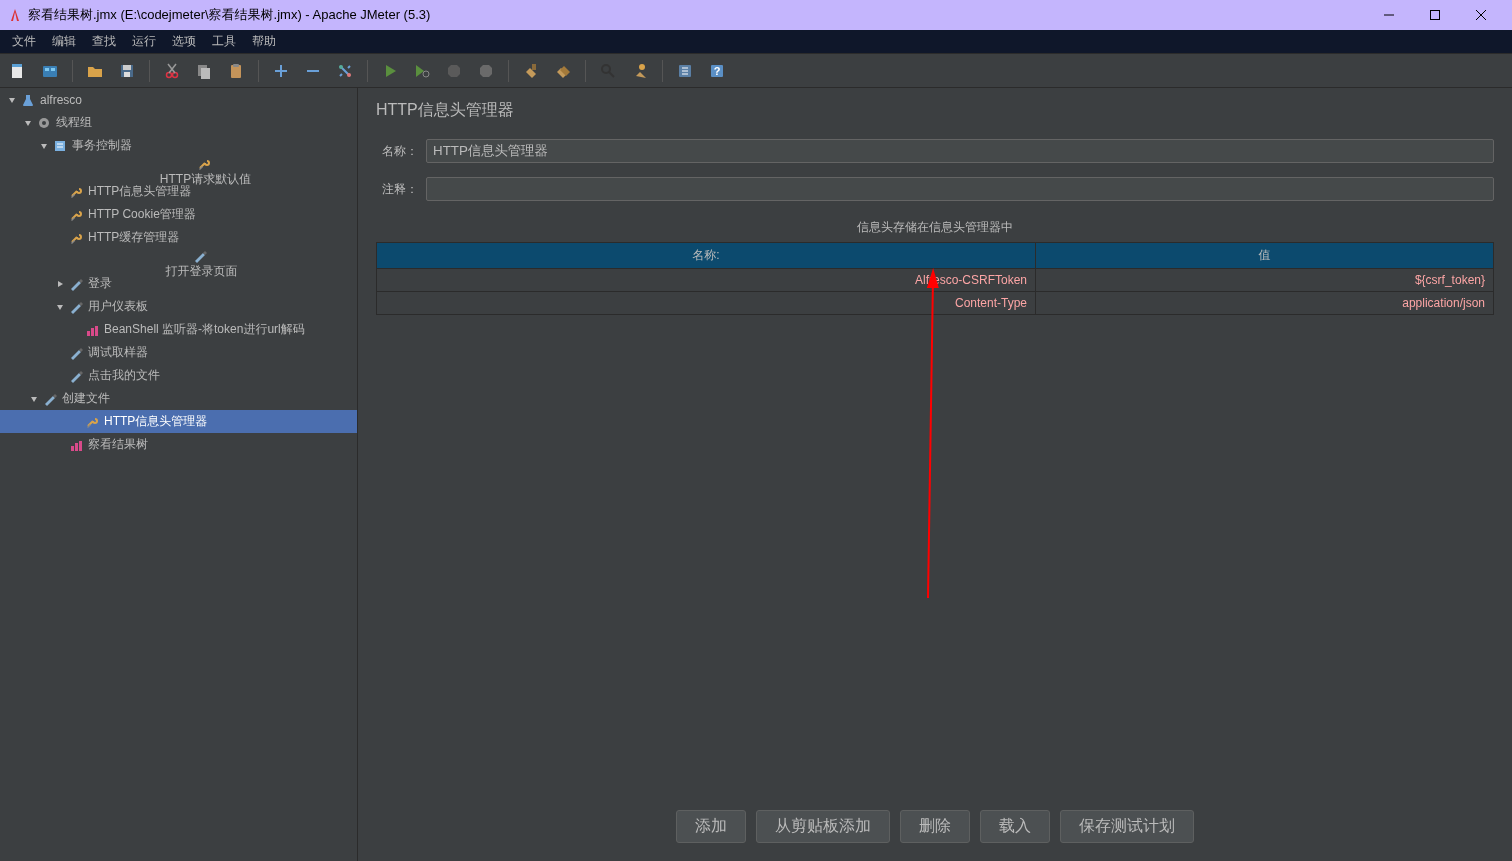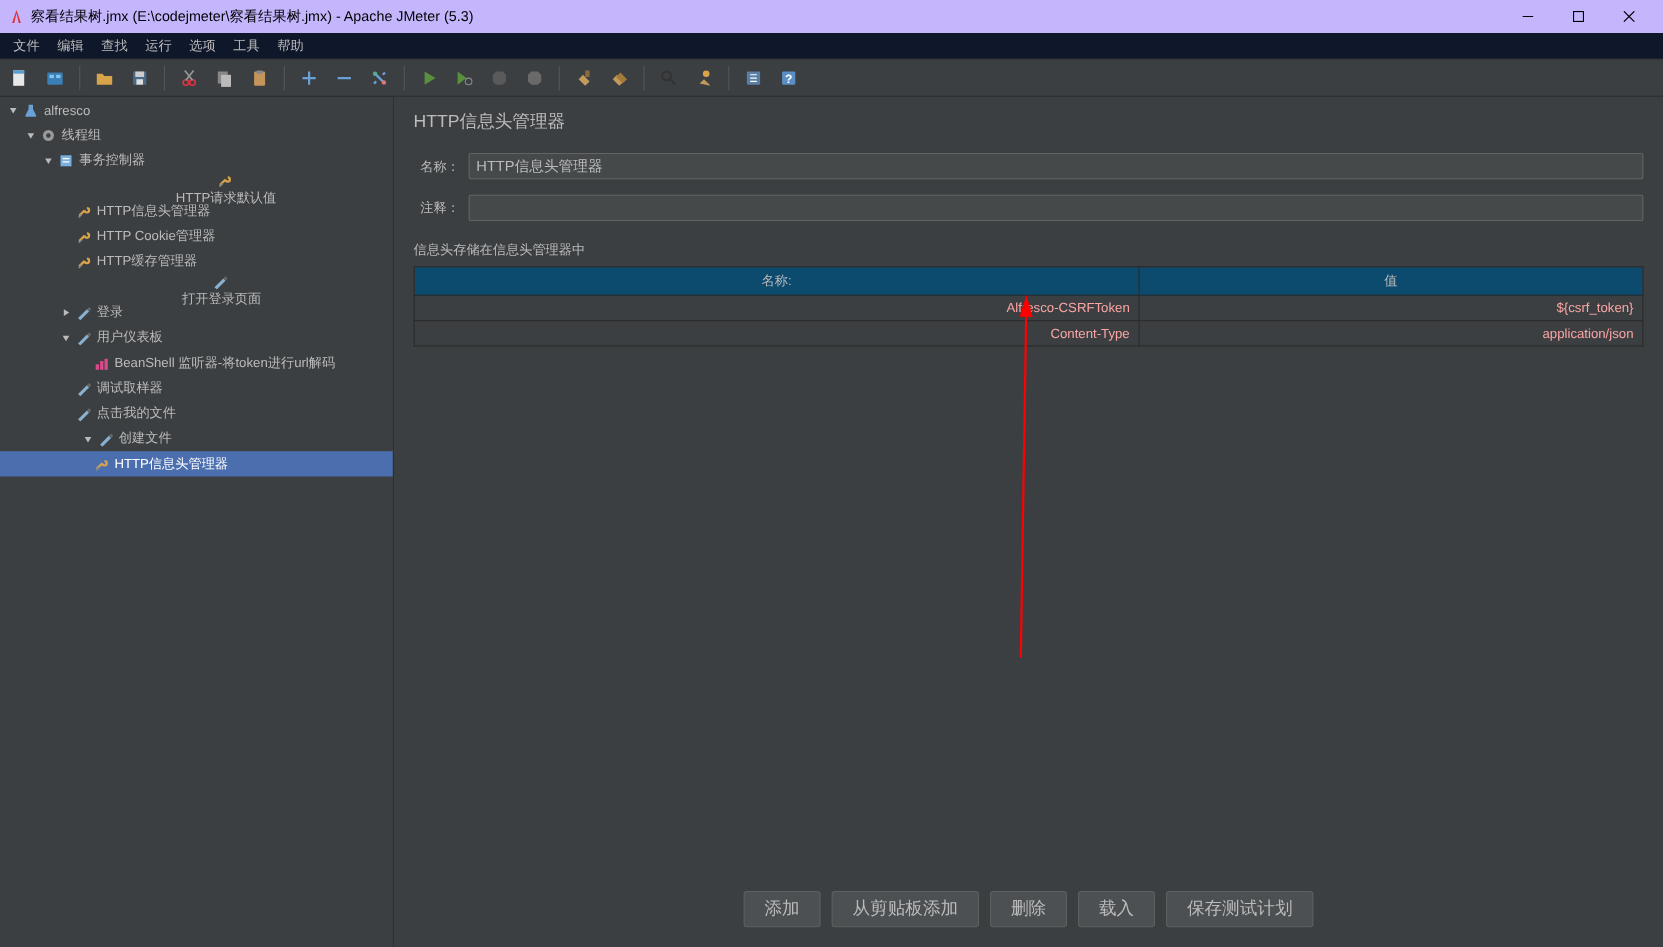--- a/index.html
+++ b/index.html
@@ -27,21 +27,21 @@
 .tree-toggle { width: 12px; height: 12px; display: inline-flex; align-items: center; justify-content: center; margin-right: 2px; cursor: pointer; }
 .tree-toggle.empty { visibility: hidden; }
 .tree-icon { width: 16px; height: 16px; margin-right: 4px; display: inline-flex; align-items: center; justify-content: center; }
 
 .right-panel { flex: 1; background: #3c3f41; display: flex; flex-direction: column; padding: 12px 18px; position: relative; }
 .panel-title { font-size: 16px; color: #bbbbbb; margin-bottom: 18px; }
 .form-row { display: flex; align-items: center; margin-bottom: 14px; }
 .form-label { width: 42px; text-align: right; margin-right: 8px; color: #bbbbbb; }
 .form-input { flex: 1; background: #45494a; border: 1px solid #646464; color: #bbbbbb; height: 24px; padding: 0 6px; border-radius: 2px; }
 
-.section-label { color: #bbbbbb; margin: 4px 0 6px 0; }
+.section-label { color: #bbbbbb; margin: 4px 0 6px 0; text-align: center; }
 
 .headers-table { width: 100%; border-collapse: collapse; }
 .headers-table th { background: #0c4a6e; border: 1px solid #2b2b2b; padding: 4px 8px; font-weight: normal; color: #bbbbbb; text-align: center; height: 24px; }
 .headers-table td { border: 1px solid #2b2b2b; padding: 4px 8px; color: #fca5a5; height: 22px; background: #3c3f41; text-align: right; }
 
 .button-row { position: absolute; bottom: 18px; left: 0; right: 0; display: flex; justify-content: center; gap: 10px; }
 .btn { background: #4c5052; border: 1px solid #5e6060; color: #bbbbbb; padding: 5px 18px; cursor: pointer; border-radius: 3px; font-size: 16px; }
 
 .arrow-annotation { position: absolute; pointer-events: none; }
 
@@ -366,21 +366,21 @@
         <div class="tree-node" style="padding-left: 54px;">
           <span class="tree-toggle empty"></span>
           <span class="tree-icon">
             <svg width="14" height="14">
               <path d="M2 12 L10 4 L12 6 L4 14 Z" fill="#8ab0d0"></path>
               <path d="M10 4 L12 2 L14 4 L12 6 Z" fill="#666"></path>
             </svg>
           </span>
           <span>点击我的文件</span>
         </div>
-        <div class="tree-node" style="padding-left: 74px;">
+        <div class="tree-node" style="padding-left: 28px;">
           <span class="tree-toggle">
             <svg width="10" height="10">
               <path d="M2 3 L8 3 L5 8 Z" fill="#bbb"></path>
             </svg>
           </span>
           <span class="tree-icon">
             <svg width="14" height="14">
               <path d="M2 12 L10 4 L12 6 L4 14 Z" fill="#8ab0d0"></path>
               <path d="M10 4 L12 2 L14 4 L12 6 Z" fill="#666"></path>
             </svg>
@@ -389,20 +389,31 @@
         </div>
         <div class="tree-node selected" style="padding-left: 70px;">
           <span class="tree-toggle empty"></span>
           <span class="tree-icon">
             <svg width="14" height="14">
               <path d="M3 11 L8 6 M10 4 a2 2 0 1 1 -2 2" stroke="#d9a34a" stroke-width="2" fill="none"></path>
               <path d="M2 12 L5 9 L6 10 L3 13 Z" fill="#888"></path>
             </svg>
           </span>
           <span>HTTP信息头管理器</span>
+        </div>
+        <div class="tree-node" style="padding-left: 54px;">
+          <span class="tree-toggle empty"></span>
+          <span class="tree-icon">
+            <svg width="14" height="14">
+              <rect x="2" y="8" width="3" height="5" fill="#d94a8a"></rect>
+              <rect x="6" y="5" width="3" height="8" fill="#d94a8a"></rect>
+              <rect x="10" y="3" width="3" height="10" fill="#d94a8a"></rect>
+            </svg>
+          </span>
+          <span>察看结果树</span>
         </div>
       </div>
     <div class="splitter-handle">⋮</div>
   </div>
 
   <div class="right-panel">
     <div class="panel-title">HTTP信息头管理器</div>
 
     <div class="form-row">
       <div class="form-label">名称：</div>

